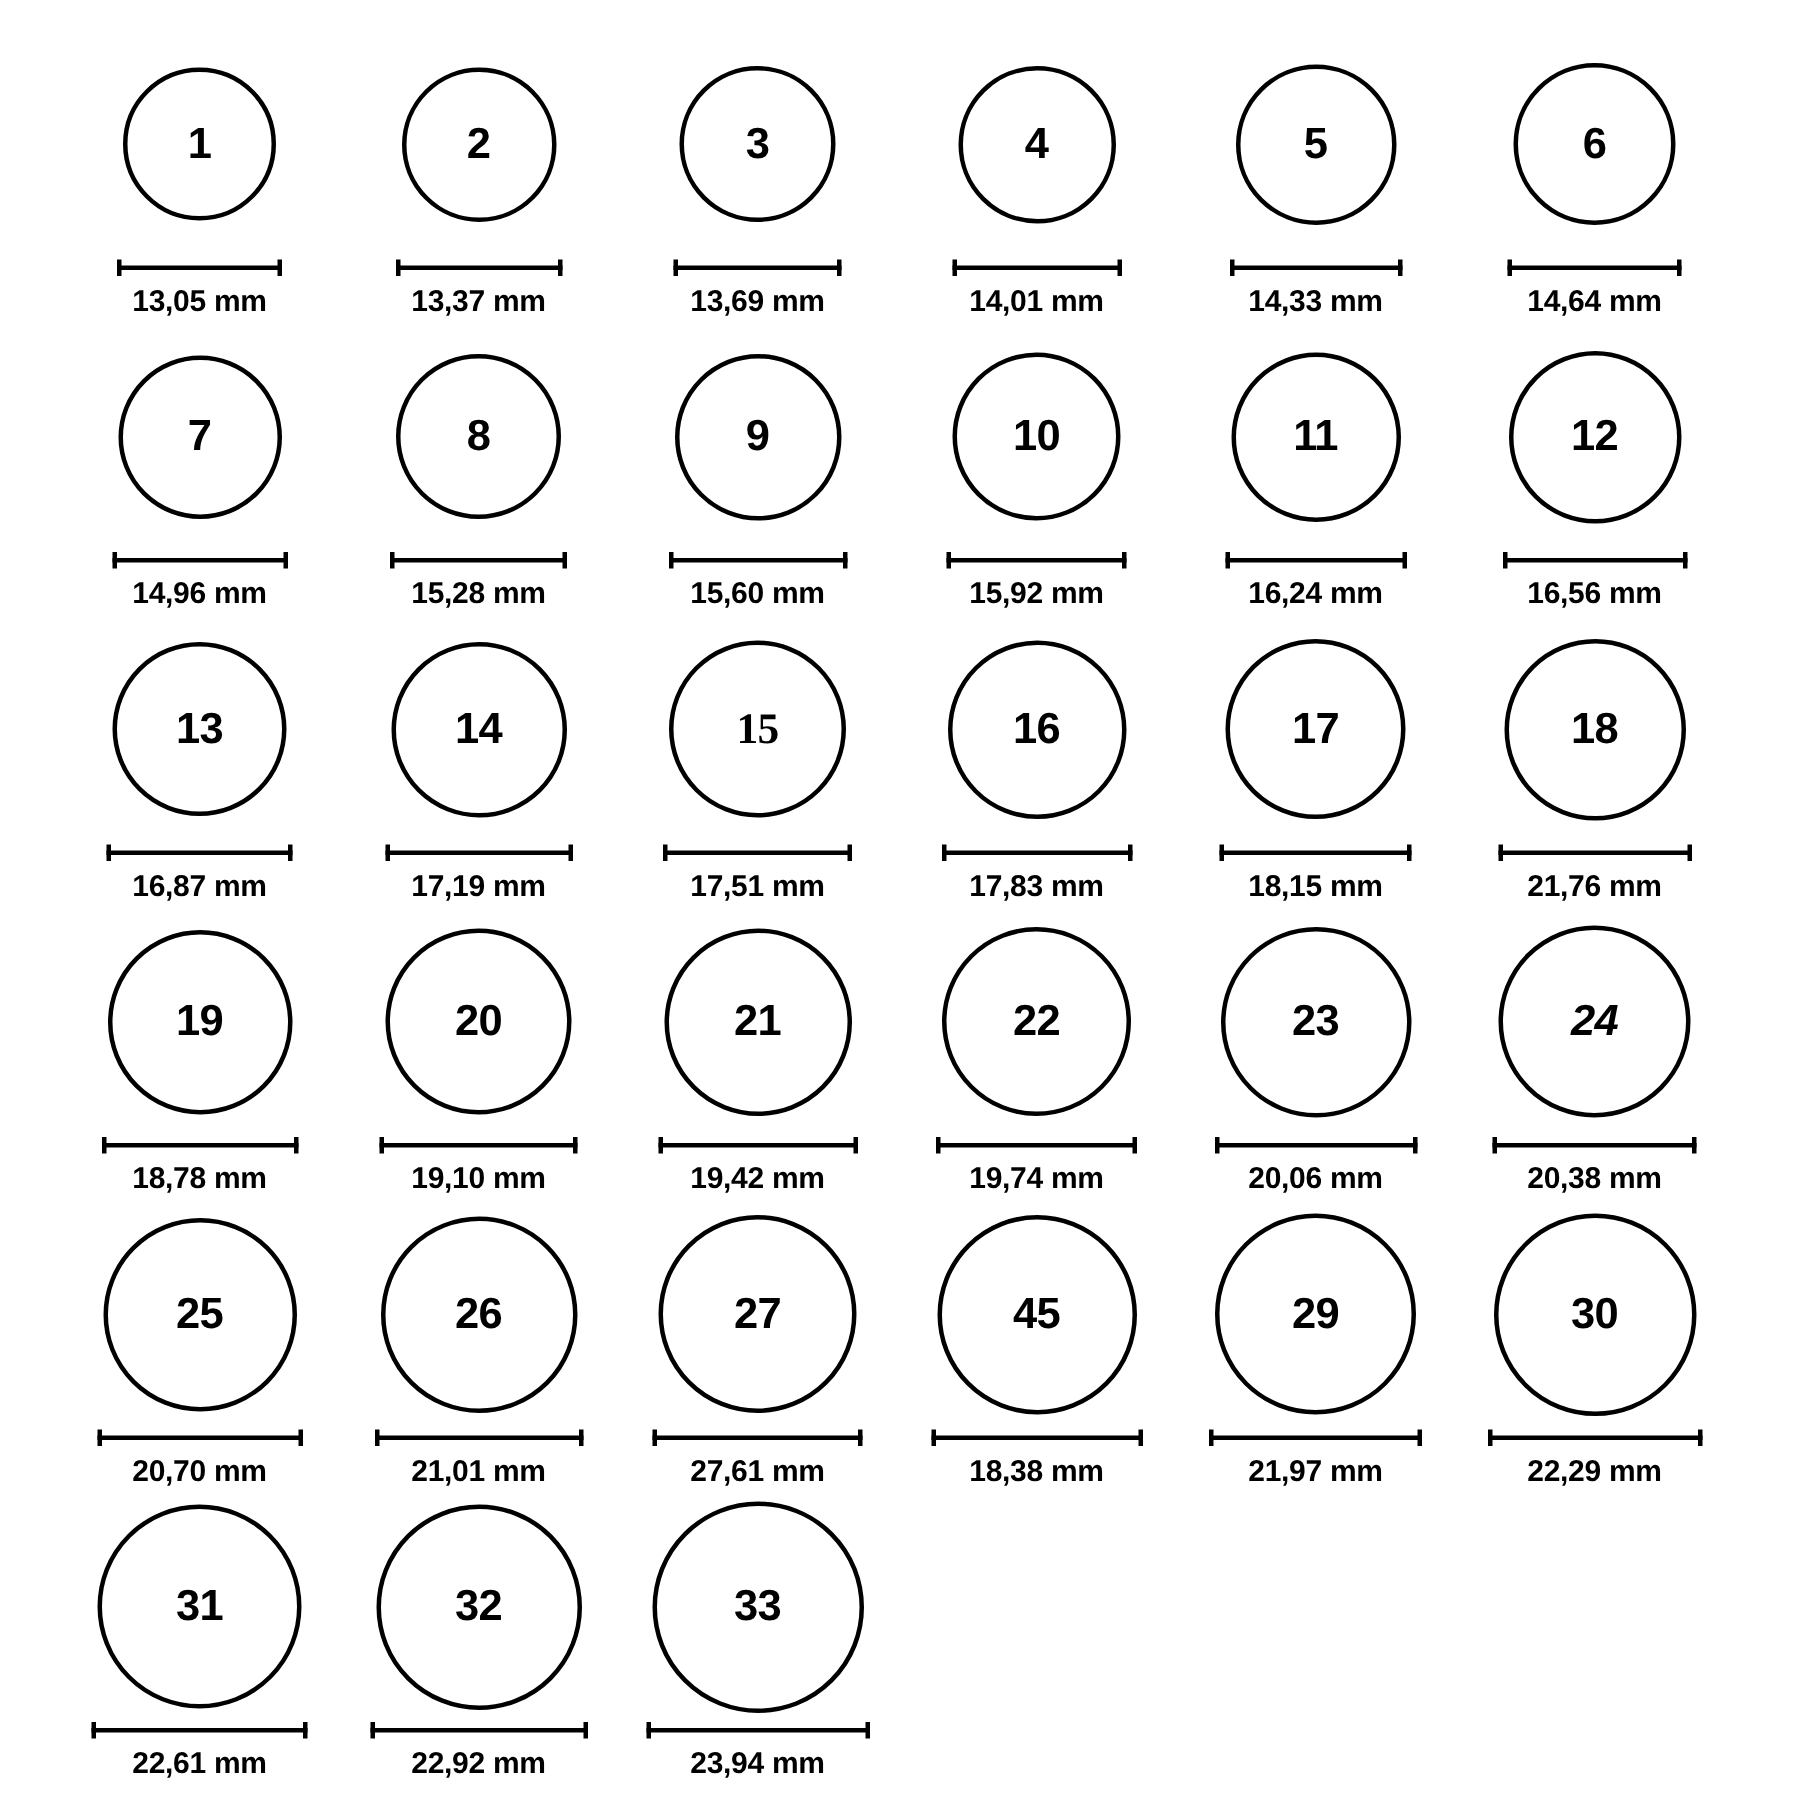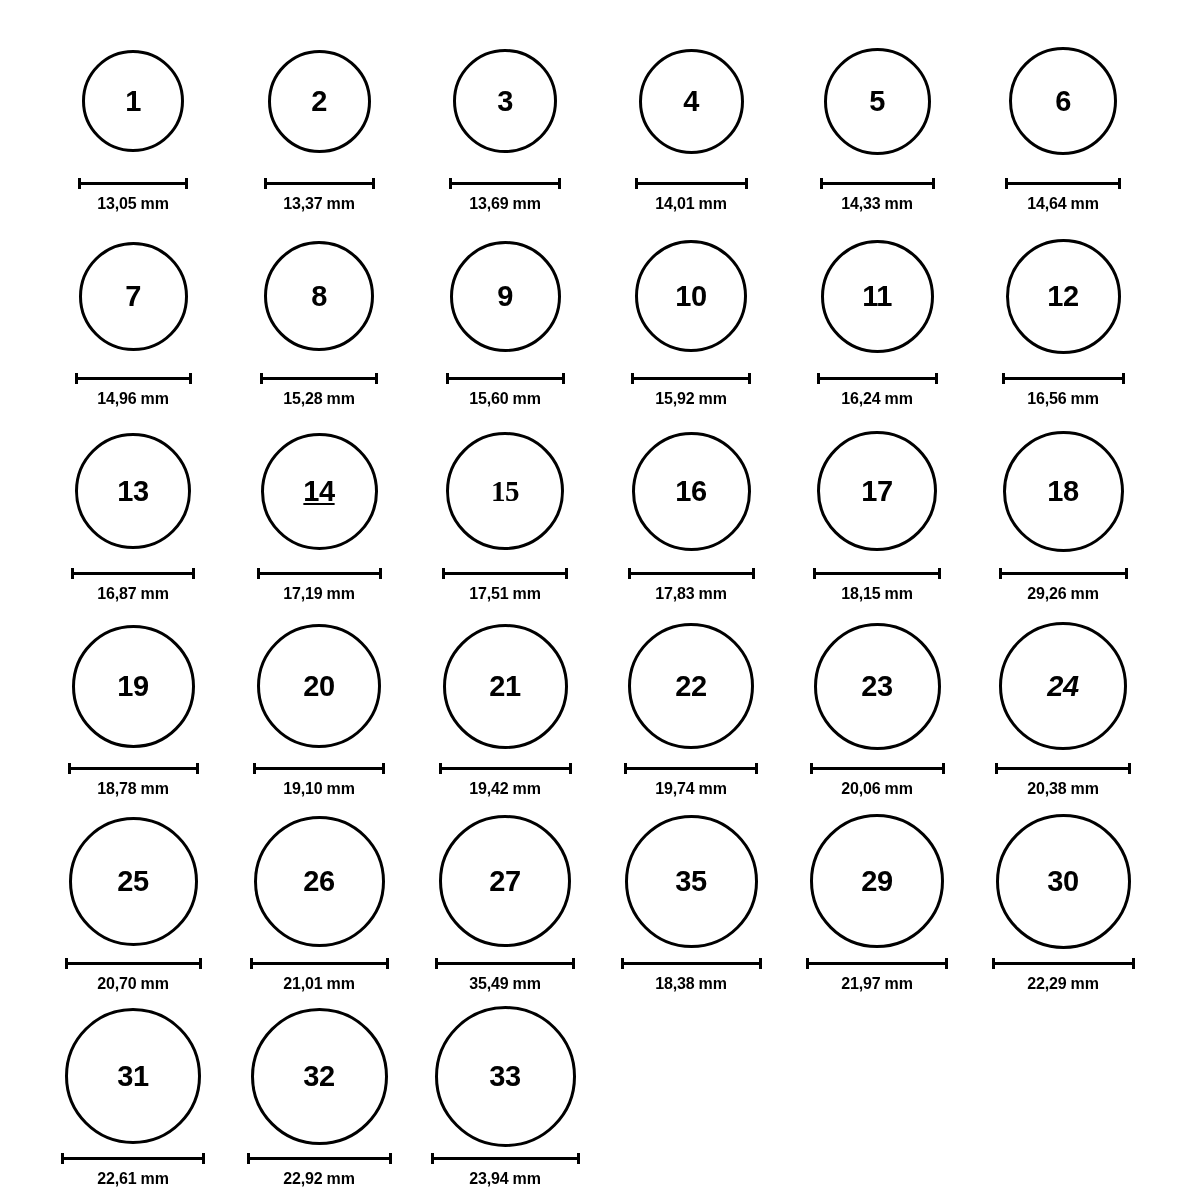--- a/index.html
+++ b/index.html
@@ -84,21 +84,21 @@
   }
   .caliper .tick {
     position: relative;
     width: 3px;
     height: 11px;
     background: #000000;
     z-index: 2;
   }
   .mm-label {
     margin-top: 6px;
-    font-size: 16px;
+    font-size: 20px;
     font-weight: bold;
     letter-spacing: -0.2px;
     color: #000000;
     white-space: nowrap;
   }
 </style>
 </head>
 <body>
 
 <div id="sizer-chart">
@@ -297,21 +297,21 @@
           <div class="caliper" style="width: 124px;">
             <div class="bar"></div>
             <div class="tick"></div>
             <div class="tick"></div>
           </div>
           <div class="mm-label">16,87 mm</div>
         </div>
       </div>
       <div class="size-cell">
         <div class="circle-wrap">
-          <div class="ring-circle" style="width: 117px; height: 117px; text-decoration: underline;">
+          <div class="ring-circle" style="width: 117px; height: 117px;">
             <span class="ring-number">14</span>
           </div>
         </div>
         <div class="measure">
           <div class="caliper" style="width: 125px;">
             <div class="bar"></div>
             <div class="tick"></div>
             <div class="tick"></div>
           </div>
           <div class="mm-label">17,19 mm</div>
@@ -367,21 +367,21 @@
           <div class="ring-circle" style="width: 121px; height: 121px;">
             <span class="ring-number">18</span>
           </div>
         </div>
         <div class="measure">
           <div class="caliper" style="width: 129px;">
             <div class="bar"></div>
             <div class="tick"></div>
             <div class="tick"></div>
           </div>
-          <div class="mm-label">29,26 mm</div>
+          <div class="mm-label">21,76 mm</div>
         </div>
       </div>
     </div>
     <div class="chart-row">
       <div class="size-cell">
         <div class="circle-wrap">
           <div class="ring-circle" style="width: 123px; height: 123px;">
             <span class="ring-number">19</span>
           </div>
         </div>
@@ -506,27 +506,27 @@
           <div class="ring-circle" style="width: 132px; height: 132px;">
             <span class="ring-number">27</span>
           </div>
         </div>
         <div class="measure">
           <div class="caliper" style="width: 140px;">
             <div class="bar"></div>
             <div class="tick"></div>
             <div class="tick"></div>
           </div>
-          <div class="mm-label">35,49 mm</div>
+          <div class="mm-label">27,61 mm</div>
         </div>
       </div>
       <div class="size-cell">
         <div class="circle-wrap">
           <div class="ring-circle" style="width: 133px; height: 133px;">
-            <span class="ring-number">35</span>
+            <span class="ring-number">45</span>
           </div>
         </div>
         <div class="measure">
           <div class="caliper" style="width: 141px;">
             <div class="bar"></div>
             <div class="tick"></div>
             <div class="tick"></div>
           </div>
           <div class="mm-label">18,38 mm</div>
         </div>

